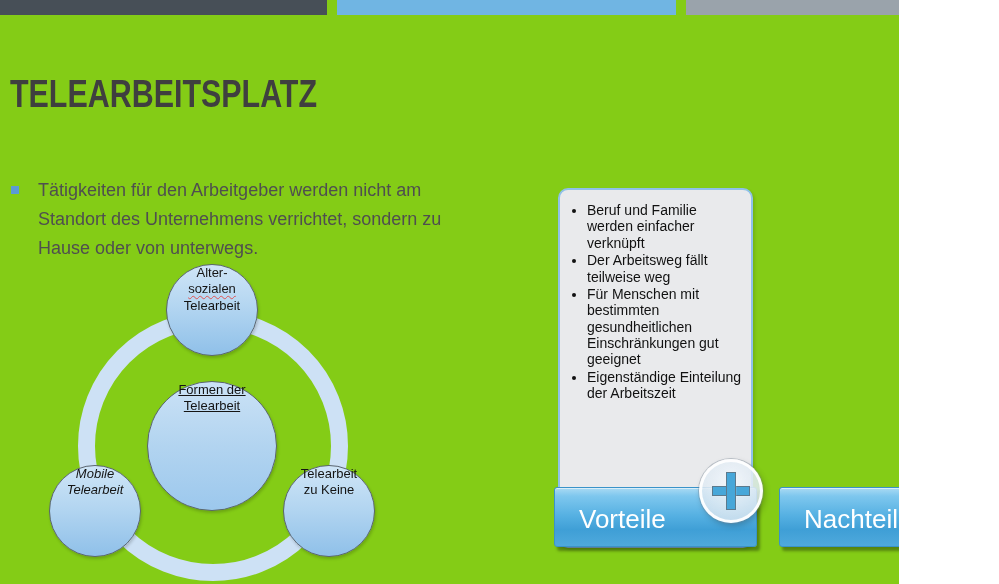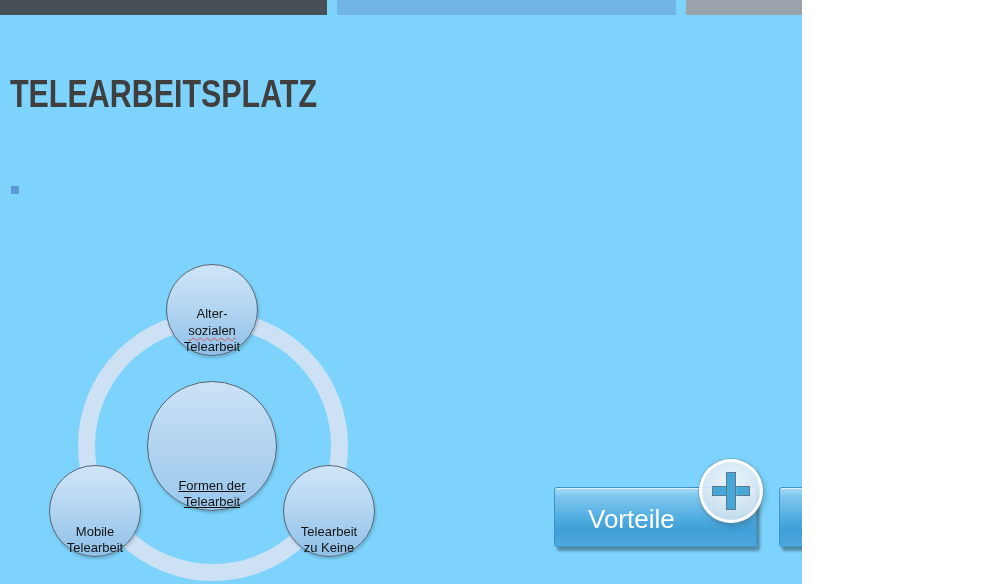--- a/index.html
+++ b/index.html
@@ -1,17 +1,17 @@
 <!DOCTYPE html>
 <html><head>
 <meta charset="utf-8">
 <style>
   * { margin:0; padding:0; box-sizing:border-box; }
   body { background:#ffffff; font-family:"Liberation Sans", sans-serif; }
-  .slide { position:relative; width:802px; height:584px; background:#7dd3fc; overflow:hidden; }
+  .slide { position:relative; width:899px; height:584px; background:#84cc16; overflow:hidden; }
 
   
   .topbar-seg { position:absolute; top:0; height:15px; }
   .seg-dark { left:0;   width:327px; background:#474f57; }
   .seg-blue { left:337px; width:339px; background:#70b5e3; }
   .seg-gray { left:686px; width:313px; background:#9aa3ab; }
 
   
   .title { position:absolute; left:10px; top:72px; font-size:39px; font-weight:800;
            color:#3f3f3f; white-space:nowrap; transform:scaleX(0.78); transform-origin:left top;
@@ -19,51 +19,51 @@
 
   
   .intro-bullet { position:absolute; left:11px; top:186px; width:8px; height:8px; background:#5b9bd5; }
   .intro-text { position:absolute; left:38px; top:176px; width:445px; font-size:18px;
                 line-height:29px; color:#4f4f4f; }
 
   
   .ring { position:absolute; left:78px; top:311px; width:270px; height:270px;
           border:17px solid #cde1f5; border-radius:50%; }
   .circle { position:absolute; border:1px solid #5a6570; border-radius:50%;
-            display:flex; align-items:flex-end; justify-content:center; text-align:center;
+            display:flex; align-items:flex-start; justify-content:center; text-align:center;
             color:#141414; font-size:13px; line-height:1.25;
             background:linear-gradient(180deg,#cfe5f7 0%, #b4d6f1 45%, #8fc0e9 100%);
             box-shadow:1px 2px 3px rgba(0,0,0,0.18); }
   .circle .ctext { width:80%; }
   .circle-center { left:147px; top:381px; width:130px; height:130px;
             background:linear-gradient(180deg,#cbe2f6 0%, #b2d4f0 50%, #9cc8ed 100%);text-decoration:underline; }
   .circle-center .ctext { width:100px; }
   .circle-top   { left:166px; top:264px; width:92px; height:92px; }
-  .circle-left  { left:49px;  top:465px; width:92px; height:92px; }
+  .circle-left  { left:49px;  top:465px; width:92px; height:92px;font-style:italic; }
   .circle-right { left:283px; top:465px; width:92px; height:92px; }
   .squiggle { text-decoration:underline; text-decoration-style:wavy;
               text-decoration-color:#e05252; text-decoration-thickness:1px; text-underline-offset:2px; }
 
   
   .panel { position:absolute; top:188px; width:195px; height:360px; background:#e9eaec;
            border:2px solid #8fc1e9; border-radius:10px; box-shadow:2px 2px 3px rgba(0,0,0,0.12); }
   .panel-adv { left:558px; }
   .panel-dis { left:783px; }
   .panel ul { margin:12px 6px 0 10px; padding-left:17px; font-size:14px; line-height:1.17;
               color:#111111; }
   .panel li { margin-bottom:1px; }
 
   .bar { position:absolute; top:487px; width:203px; height:60px; z-index:2;
          border:1px solid #3a93c9; border-radius:3px;
          background:linear-gradient(180deg,#aadaf3 0%, #7ec7ee 14%, #55b0e2 48%, #3f9fd6 72%, #4fa9dc 100%);
          box-shadow:3px 4px 3px rgba(0,0,0,0.35), inset 0 1px 0 rgba(255,255,255,0.55);
          display:flex; align-items:center; }
   .bar-adv { left:554px; }
   .bar-dis { left:779px; }
-  .bar-label { color:#ffffff; font-size:26px; padding-left:3px; padding-top:4px;margin-left:30px; }
+  .bar-label { color:#ffffff; font-size:26px; padding-left:24px; padding-top:4px; }
 
   .badge { position:absolute; width:64px; height:64px; border-radius:50%; z-index:3;
            background:radial-gradient(circle at 50% 35%, rgba(242,246,250,0.95) 0%, rgba(216,229,240,0.85) 75%);
            border:3px solid rgba(255,255,255,0.92);
            box-shadow:0 0 0 1px rgba(120,135,150,0.4), 2px 3px 6px rgba(0,0,0,0.22);
            display:flex; align-items:center; justify-content:center; }
   .badge-adv { left:699px; top:459px; }
   .badge-dis { left:925px; top:456px; }
 
   .plus-icon { position:relative; width:36px; height:36px; }
@@ -79,20 +79,21 @@
 
 <div class="slide">
 
   <div class="topbar-seg seg-dark"></div>
   <div class="topbar-seg seg-blue"></div>
   <div class="topbar-seg seg-gray"></div>
 
   <h1 class="title">TELEARBEITSPLATZ</h1>
 
   <span class="intro-bullet"></span>
+  <p class="intro-text">Tätigkeiten für den Arbeitgeber werden nicht am Standort des Unternehmens verrichtet, sondern zu Hause oder von unterwegs.</p>
 
   <div>
     <div class="ring"></div>
 
     <div class="circle circle-top">
       <div class="ctext">
         <span>Alter-</span><br>
         <span class="squiggle">sozialen</span><br>
         <span>Telearbeit</span>
       </div>
@@ -104,20 +105,28 @@
 
     <div class="circle circle-left">
       <div class="ctext">Mobile Telearbeit</div>
     </div>
 
     <div class="circle circle-right">
       <div class="ctext">Telearbeit zu Keine</div>
     </div>
   </div>
 
+  <div class="panel panel-adv">
+    <ul>
+        <li>Beruf und Familie werden einfacher verknüpft</li>
+        <li>Der Arbeitsweg fällt teilweise weg</li>
+        <li>Für Menschen mit bestimmten gesundheitlichen Einschränkungen gut geeignet</li>
+        <li>Eigenständige Einteilung der Arbeitszeit</li>
+      </ul>
+  </div>
   <div class="bar bar-adv">
     <span class="bar-label">Vorteile</span>
   </div>
   <div class="badge badge-adv">
     <div class="plus-icon"></div>
   </div>
 
   <div class="bar bar-dis">
     <span class="bar-label">Nachteile</span>
   </div>

